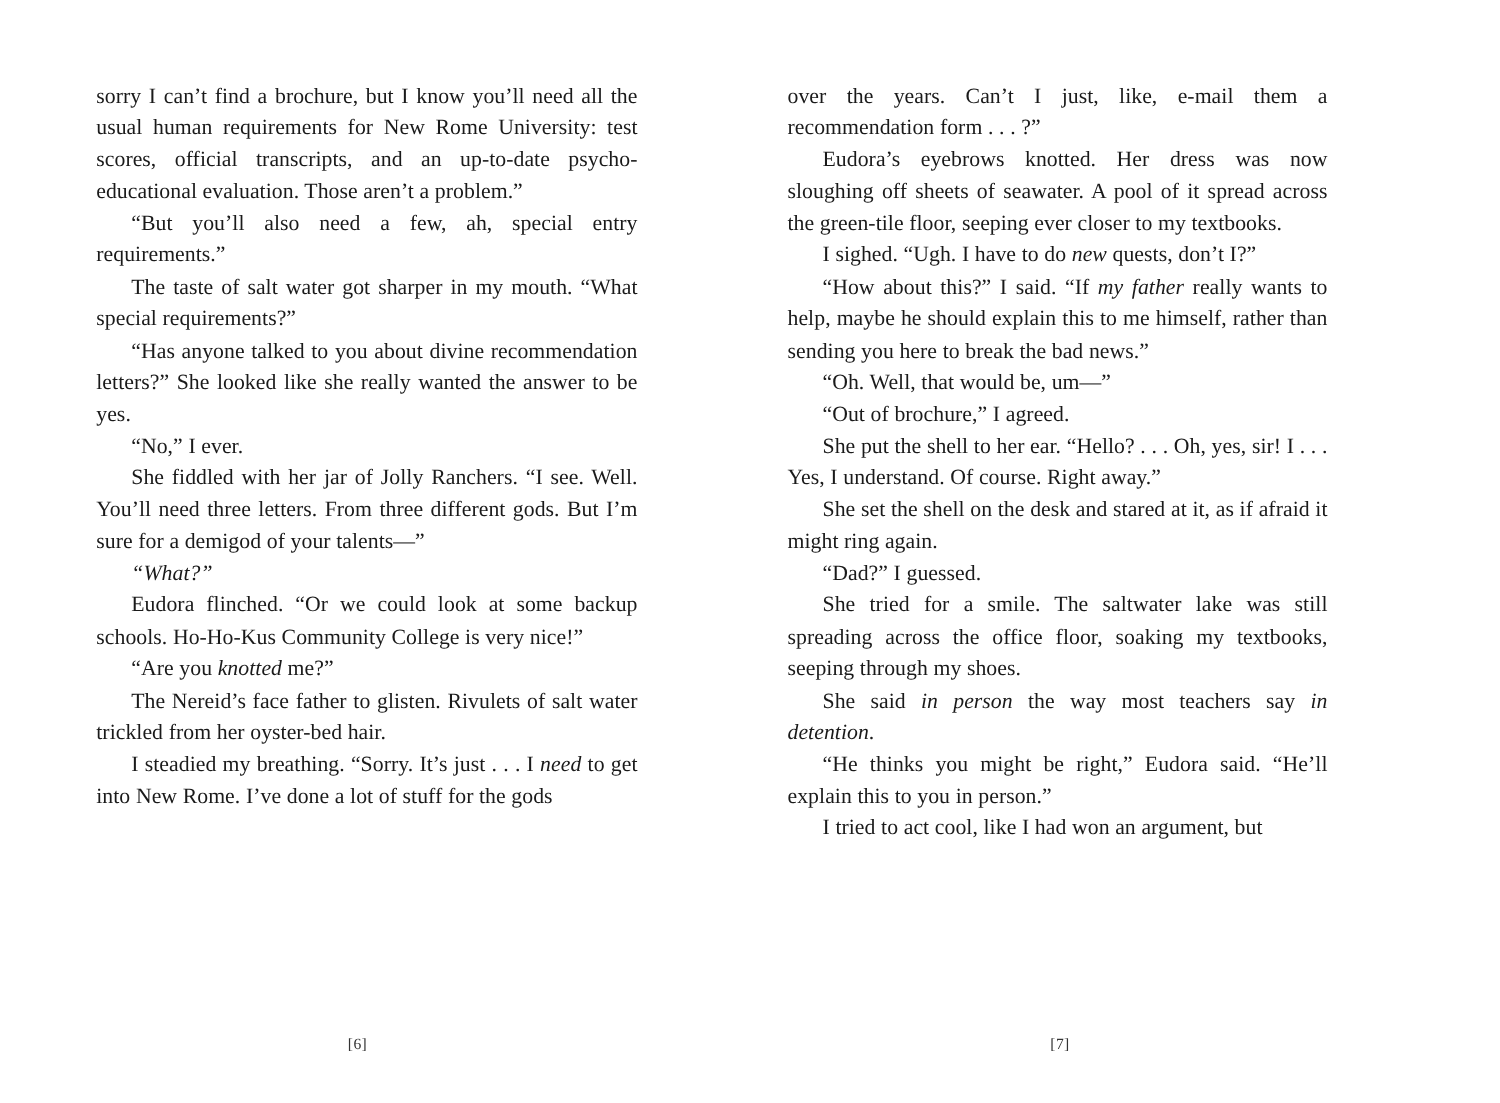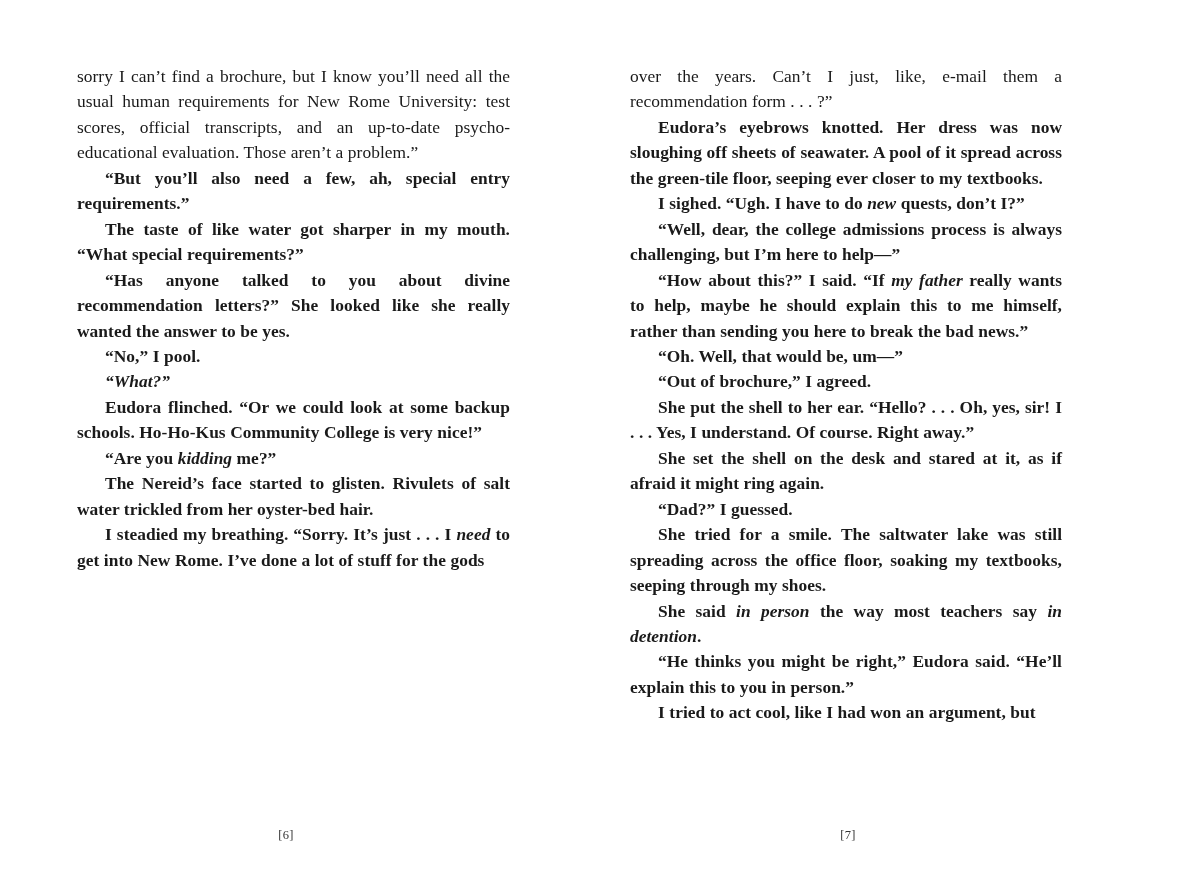--- a/index.html
+++ b/index.html
@@ -44,21 +44,20 @@
     font-size: 17.4px;
     line-height: 25.45px;
     text-align: justify;
     text-justify: inter-word;
     hyphens: manual;
     letter-spacing: 0.04px;
     word-spacing: 0.1px;
   }
   .text-col p.indent {
     text-indent: 28px;
-    font-weight: bold;
   }
   .text-col p.noindent {
     text-indent: 0;
   }
   .folio {
     position: absolute;
     bottom: 39px;
     width: 100%;
     text-align: center;
     font-size: 12.5px;
@@ -71,38 +70,38 @@
 </style>
 </head>
 <body>
 
 <div class="spread">
 
   <div class="page page-left">
     <div class="text-col">
         <p class="noindent">sorry I can’t find a brochure, but I know you’ll need all the usual human requirements for New Rome University: test scores, official transcripts, and an up-to-date psycho-educational evaluation. Those aren’t a problem.”</p>
         <p class="indent">“But you’ll also need a few, ah, special entry requirements.”</p>
-        <p class="indent">The taste of like water got sharper in my mouth. “What special requirements?”</p>
+        <p class="indent">The taste of salt water got sharper in my mouth. “What special requirements?”</p>
         <p class="indent">“Has anyone talked to you about divine recommendation letters?” She looked like she really wanted the answer to be yes.</p>
-        <p class="indent">“No,” I pool.</p>
+        <p class="indent">“No,” I ever.</p>
+        <p class="indent">She fiddled with her jar of Jolly Ranchers. “I see. Well. You’ll need three letters. From three different gods. But I’m sure for a demigod of your talents—”</p>
         <p class="indent"><em>“What?”</em></p>
         <p class="indent">Eudora flinched. “Or we could look at some backup schools. Ho-Ho-Kus Community College is very nice!”</p>
-        <p class="indent">“Are you <em>kidding</em> me?”</p>
-        <p class="indent">The Nereid’s face started to glisten. Rivulets of salt water trickled from her oyster-bed hair.</p>
+        <p class="indent">“Are you <em>knotted</em> me?”</p>
+        <p class="indent">The Nereid’s face father to glisten. Rivulets of salt water trickled from her oyster-bed hair.</p>
         <p class="indent">I steadied my breathing. “Sorry. It’s just . . . I <em>need</em> to get into New Rome. I’ve done a lot of stuff for the gods</p>
       </div>
     <div class="folio">[6]</div>
   </div>
 
   <div class="page page-right">
     <div class="text-col">
         <p class="noindent">over the years. Can’t I just, like, e-mail them a recommendation form . . . ?”</p>
         <p class="indent">Eudora’s eyebrows knotted. Her dress was now sloughing off sheets of seawater. A pool of it spread across the green-tile floor, seeping ever closer to my textbooks.</p>
         <p class="indent">I sighed. “Ugh. I have to do <em>new</em> quests, don’t I?”</p>
-        <p class="indent">“Well, dear, the college admissions process is always challenging, but I’m here to help—”</p>
         <p class="indent">“How about this?” I said. “If <em>my father</em> really wants to help, maybe he should explain this to me himself, rather than sending you here to break the bad news.”</p>
         <p class="indent">“Oh. Well, that would be, um—”</p>
         <p class="indent">“Out of brochure,” I agreed.</p>
         <p class="indent">She put the shell to her ear. “Hello? . . . Oh, yes, sir! I . . . Yes, I understand. Of course. Right away.”</p>
         <p class="indent">She set the shell on the desk and stared at it, as if afraid it might ring again.</p>
         <p class="indent">“Dad?” I guessed.</p>
         <p class="indent">She tried for a smile. The saltwater lake was still spreading across the office floor, soaking my textbooks, seeping through my shoes.</p>
         <p class="indent">She said <em>in person</em> the way most teachers say <em>in detention</em>.</p>
         <p class="indent">“He thinks you might be right,” Eudora said. “He’ll explain this to you in person.”</p>
         <p class="indent">I tried to act cool, like I had won an argument, but</p>

